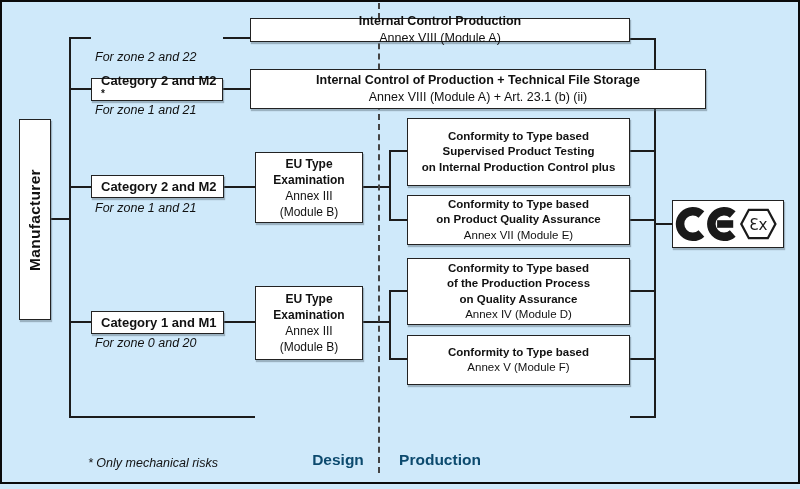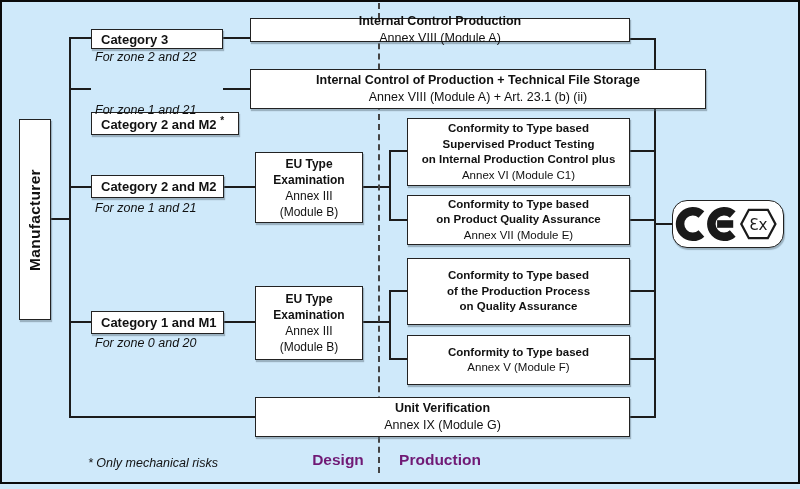--- a/index.html
+++ b/index.html
@@ -26,21 +26,21 @@
   .line4{font-size:12px;line-height:16px;}
   .conf{font-size:11.5px;line-height:15.5px;}
   .zone{
     position:absolute;font-style:italic;font-size:12.5px;color:#111;
   }
   .wire{position:absolute;background:#1c1c1c;}
   .dash{
     position:absolute;width:0;border-left:2px dashed #444;
   }
   .phase{
-    position:absolute;font-weight:bold;font-size:15.5px;color:#701a75;text-align:center;
+    position:absolute;font-weight:bold;font-size:15.5px;color:#0c4a6e;text-align:center;
   }
   .footnote{
     position:absolute;font-style:italic;font-size:12.5px;color:#111;
   }
   #manufacturer{
     align-items:center;
   }
   #manufacturer .vtext{
     transform:rotate(-90deg);white-space:nowrap;
     font-weight:bold;font-size:15.5px;letter-spacing:0.3px;
@@ -82,26 +82,23 @@
   <div class="wire" style="left:630px;top:416px;width:25px;height:2px;"></div>
   <div class="wire" style="left:654px;top:38px;width:2px;height:380px;"></div>
   <div class="wire" style="left:656px;top:223px;width:16px;height:2px;"></div>
 
   <div class="dash" style="left:378px;top:3px;height:470px;"></div>
 
   <div class="node" id="manufacturer" style="left:19px;top:119px;width:32px;height:201px;">
     <span class="vtext">Manufacturer</span>
   </div>
 
-  <div class="node cat" style="left:91px;top:29px;width:132px;height:20px;">
-    <span><span>Category 3</span></span>
-  </div>
   <div class="zone" style="left:95px;top:50px;">For zone 2 and 22</div>
 
-  <div class="node cat" style="left:91px;top:78px;width:148px;height:23px;margin-top:34px;">
+  <div class="node cat" style="left:91px;top:78px;width:132px;height:23px;">
     <span><span>Category 2 and  M2</span> <sup>*</sup></span>
   </div>
   <div class="zone" style="left:95px;top:103px;">For zone 1 and 21</div>
 
   <div class="node cat" style="left:91px;top:175px;width:133px;height:23px;">
     <span><span>Category 2 and  M2</span></span>
   </div>
   <div class="zone" style="left:95px;top:201px;">For zone 1 and 21</div>
 
   <div class="node cat" style="left:91px;top:311px;width:133px;height:23px;">
@@ -130,46 +127,42 @@
     <div class="b">EU Type</div>
     <div class="b">Examination</div>
     <div>Annex  III</div>
     <div>(Module B)</div>
   </div>
 
   <div class="node center conf" style="left:407px;top:118px;width:223px;height:68px;">
     <div class="b">Conformity to Type based</div>
     <div class="b">Supervised Product Testing</div>
     <div class="b">on Internal Production Control plus</div>
-    <div>Annex  VI (Module C1)</div>
   </div>
 
   <div class="node center conf" style="left:407px;top:195px;width:223px;height:50px;">
     <div class="b">Conformity to Type based</div>
     <div class="b">on Product Quality Assurance</div>
     <div>Annex  VII (Module E)</div>
   </div>
 
   <div class="node center conf" style="left:407px;top:258px;width:223px;height:67px;">
     <div class="b">Conformity to Type based</div>
     <div class="b">of the Production Process</div>
     <div class="b">on Quality Assurance</div>
+    <div>Annex  IV (Module D)</div>
   </div>
 
   <div class="node center conf" style="left:407px;top:335px;width:223px;height:50px;">
     <div class="b">Conformity to Type based</div>
     <div>Annex  V (Module F)</div>
   </div>
 
-  <div class="node center line2" style="left:255px;top:397px;width:375px;height:40px;">
-    <div class="b">Unit Verification</div>
-    <div>Annex IX (Module G)</div>
-  </div>
 
-  <div class="node" id="ce-box" style="left:672px;top:200px;width:112px;height:48px;border-radius:15px;">
+  <div class="node" id="ce-box" style="left:672px;top:200px;width:112px;height:48px;">
     <svg width="112" height="42" viewBox="0 0 116 44">
       <g stroke="#1a1a1a" fill="none">
         <path d="M 30 12 A 13.5 13.5 0 1 0 30 32" stroke-width="9"></path>
         <path d="M 63 12 A 13.5 13.5 0 1 0 63 32" stroke-width="9"></path>
         <path d="M 46.5 22 L 63.5 22" stroke-width="8"></path>
         <polygon points="72,22 80,7 100,7 108,22 100,37 80,37" stroke-width="2.4"></polygon>
       </g>
       <text x="90" y="28" text-anchor="middle" font-size="16" font-family="DejaVu Sans, sans-serif" fill="#1a1a1a">Ɛx</text>
     </svg>
   </div>

